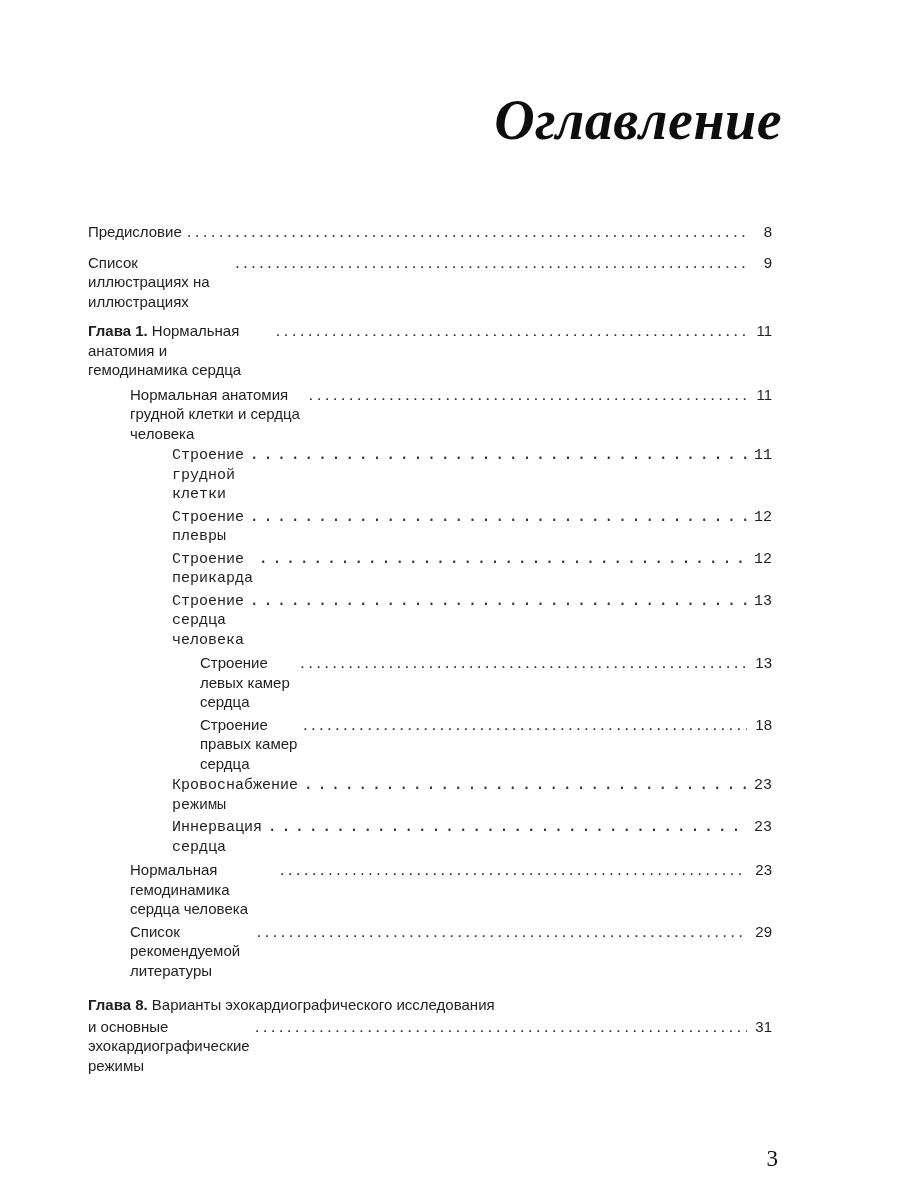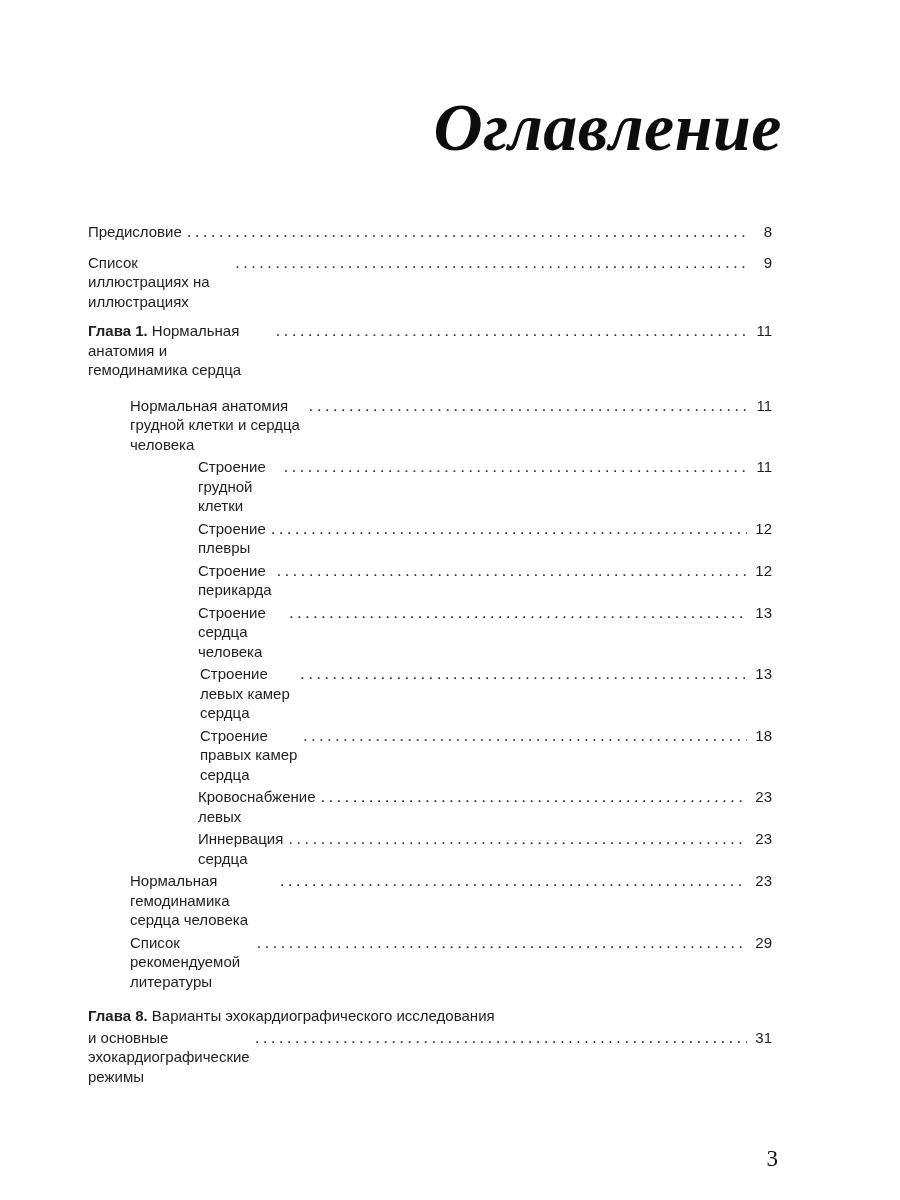--- a/index.html
+++ b/index.html
@@ -20,21 +20,21 @@
   
   .toc-title {
     position: absolute;
     top: 88px;
     left: 0;
     right: 118px;
     text-align: right;
     font-family: "Liberation Serif", serif;
     font-style: italic;
     font-weight: 700;
-    font-size: 68px;
+    font-size: 56px;
     letter-spacing: 0.5px;
     color: #0d0d0d;
   }
 
   
   .toc {
     position: absolute;
     top: 205px;
     left: 88px;
     width: 684px;
@@ -78,33 +78,33 @@
   }
   
   .contline {
     display: block;
     white-space: pre-wrap;
   }
 
   
   .lvl0 { margin-left: 0px; }
   .lvl1 { margin-left: 42px; }
-  .lvl2 { margin-left: 110px; }
+  .lvl2 { margin-left: 84px; font-family: Liberation Mono, monospace; }
   .lvl3 { margin-left: 112px; }
 
   .chapter .label b,
   .chapter-tag {
     font-weight: 700;
   }
 
   
   .entry.gap-front { margin-top: 15px; }
   .entry.gap-small { margin-top: 8px; }
   .entry.gap-none  { margin-top: 1px; }
-  .entry.gap-tiny  { margin-top: 14px; }
+  .entry.gap-tiny  { margin-top: 3px; }
 
   
   .folio {
     position: absolute;
     left: 0;
     right: 122px;
     bottom: 28px;
     text-align: right;
     font-family: "Liberation Serif", serif;
     font-size: 23px;
@@ -184,21 +184,21 @@
       </div>
       <div class="entry lvl3 gap-none">
         <div class="row">
           <span class="label">Строение правых камер сердца</span>
           <span class="leader"></span>
           <span class="page-num">18</span>
         </div>
       </div>
       <div class="entry lvl2 gap-none">
         <div class="row">
-          <span class="label">Кровоснабжение левых</span>
+          <span class="label">Кровоснабжение режимы</span>
           <span class="leader"></span>
           <span class="page-num">23</span>
         </div>
       </div>
       <div class="entry lvl2 gap-none">
         <div class="row">
           <span class="label">Иннервация сердца</span>
           <span class="leader"></span>
           <span class="page-num">23</span>
         </div>

